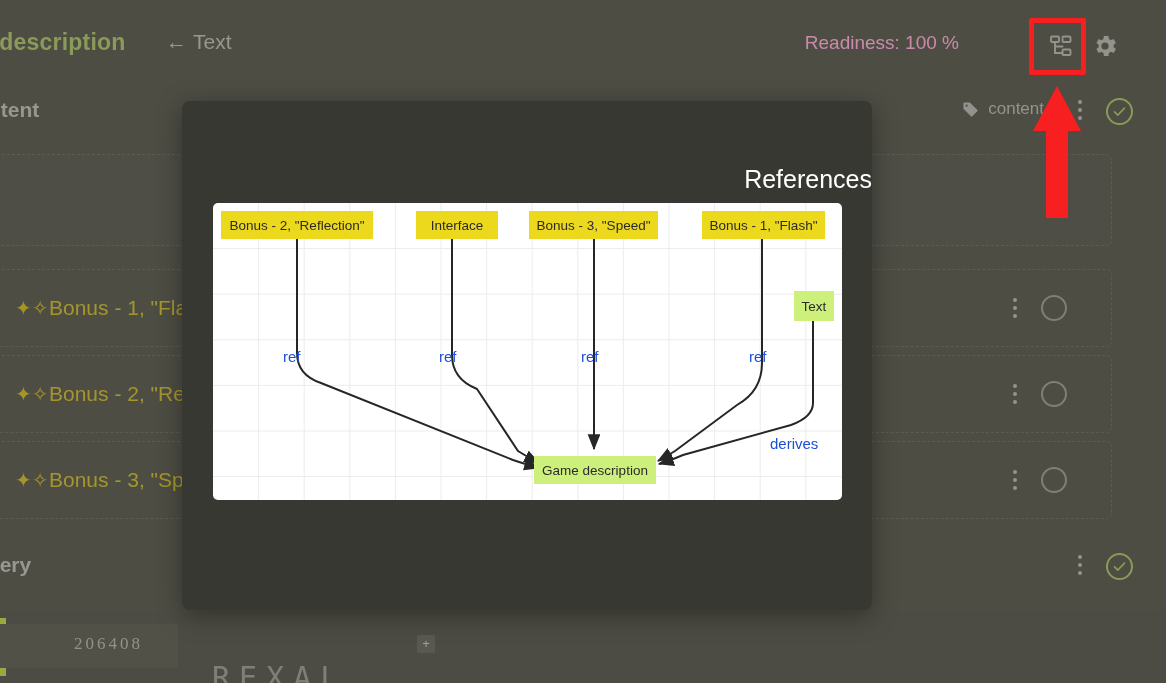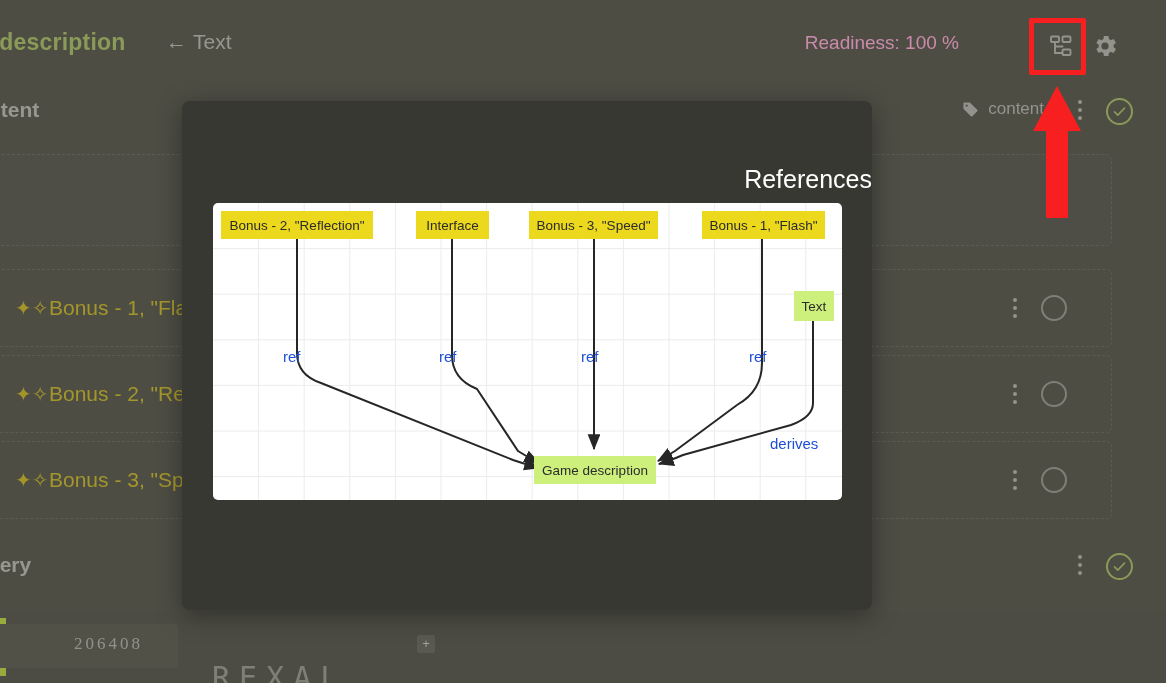--- a/index.html
+++ b/index.html
@@ -315,21 +315,21 @@
 
           <path d="M381,36 L381,246"></path>
 
           <path d="M549,36 L549,160 Q549,188 524,202 L462,248 Q452,254 445,258"></path>
 
           <path d="M600,118 L600,200 Q600,214 578,222 L470,252 Q456,258 446,261"></path>
         </g>
       </svg>
 
       <div class="node src" style="left:8px;  top:8px;  width:152px; height:28px;">Bonus - 2, "Reflection"</div>
-      <div class="node src" style="left:203px;top:8px;  width:73px;  height:28px;">Interface</div>
+      <div class="node src" style="left:203px;top:8px;  width:82px;  height:28px;">Interface</div>
       <div class="node src" style="left:316px;top:8px;  width:129px; height:28px;">Bonus - 3, "Speed"</div>
       <div class="node src" style="left:489px;top:8px;  width:123px; height:28px;">Bonus - 1, "Flash"</div>
       <div class="node tgt" style="left:581px;top:88px; width:40px;  height:30px;">Text</div>
       <div class="node tgt" style="left:321px;top:253px;width:122px;height:28px;">Game description</div>
 
       <div class="edge-label" style="left:70px;  top:145px;">ref</div>
       <div class="edge-label" style="left:226px; top:145px;">ref</div>
       <div class="edge-label" style="left:368px; top:145px;">ref</div>
       <div class="edge-label" style="left:536px; top:145px;">ref</div>
       <div class="edge-label" style="left:557px; top:188px;margin-top:44px;">derives</div>

